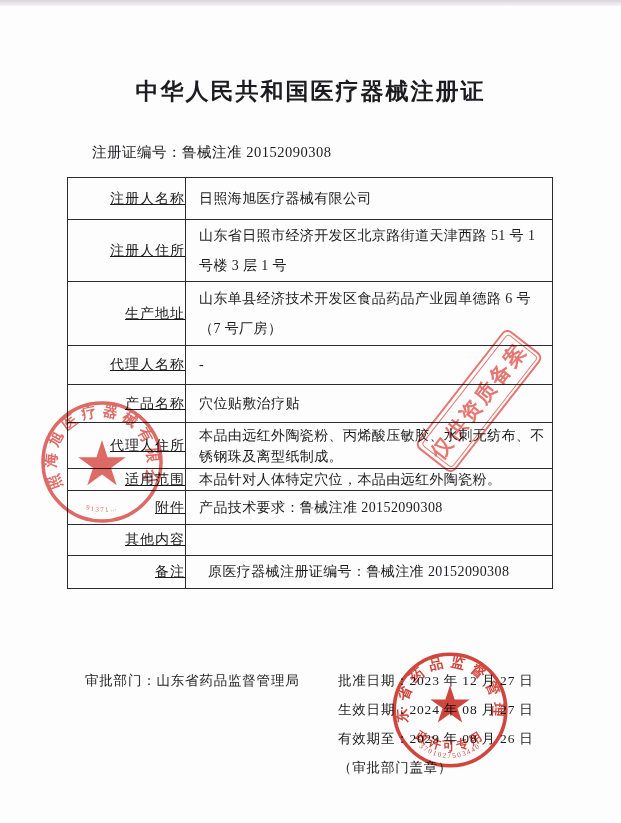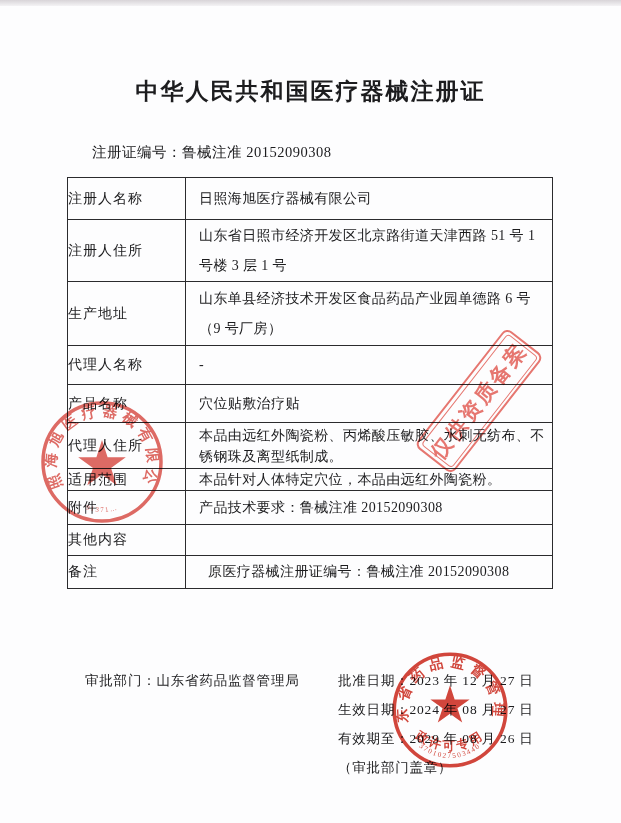--- a/index.html
+++ b/index.html
@@ -21,22 +21,23 @@
   }
   .regno-line {
     position:absolute; left:68px; top:143px; font-size:14.5px; letter-spacing:.5px;margin-left:24px;
   }
   table.cert {
     position:absolute; left:67px; top:177px; width:486px;
     border-collapse:collapse; table-layout:fixed;
   }
   table.cert td { border:1px solid #2b2b2d; font-size:14px; }
   td.lbl {
-    width:118px; text-align:left; font-size:14.5px; letter-spacing:1px;
+    width:118px; text-align:right; font-size:14.5px; letter-spacing:1px;
     vertical-align:middle;
+    text-decoration:underline;
   }
   td.val {
     padding-left:13px; padding-right:6px; vertical-align:middle;
     white-space:pre-line; letter-spacing:.4px;
   }
   tr.r0  { height:42px; }
   tr.r1  { height:62px; } tr.r1 .val { line-height:30px; }
   tr.r2  { height:64px; } tr.r2 .val { line-height:30px; }
   tr.r3  { height:39px; }
   tr.r4  { height:37px; }
@@ -100,21 +101,21 @@
     <td class="val">日照海旭医疗器械有限公司</td>
   </tr>
   <tr class="r1">
     <td class="lbl">注册人住所</td>
     <td class="val">山东省日照市经济开发区北京路街道天津西路 51 号 1
 号楼 3 层 1 号</td>
   </tr>
   <tr class="r2">
     <td class="lbl">生产地址</td>
     <td class="val">山东单县经济技术开发区食品药品产业园单德路 6 号
-（9 号厂房）</td>
+（7 号厂房）</td>
   </tr>
   <tr class="r3">
     <td class="lbl">代理人名称</td>
     <td class="val">-</td>
   </tr>
   <tr class="r5">
     <td class="lbl">产品名称</td>
     <td class="val">穴位贴敷治疗贴</td>
   </tr>
   <tr class="r7">

